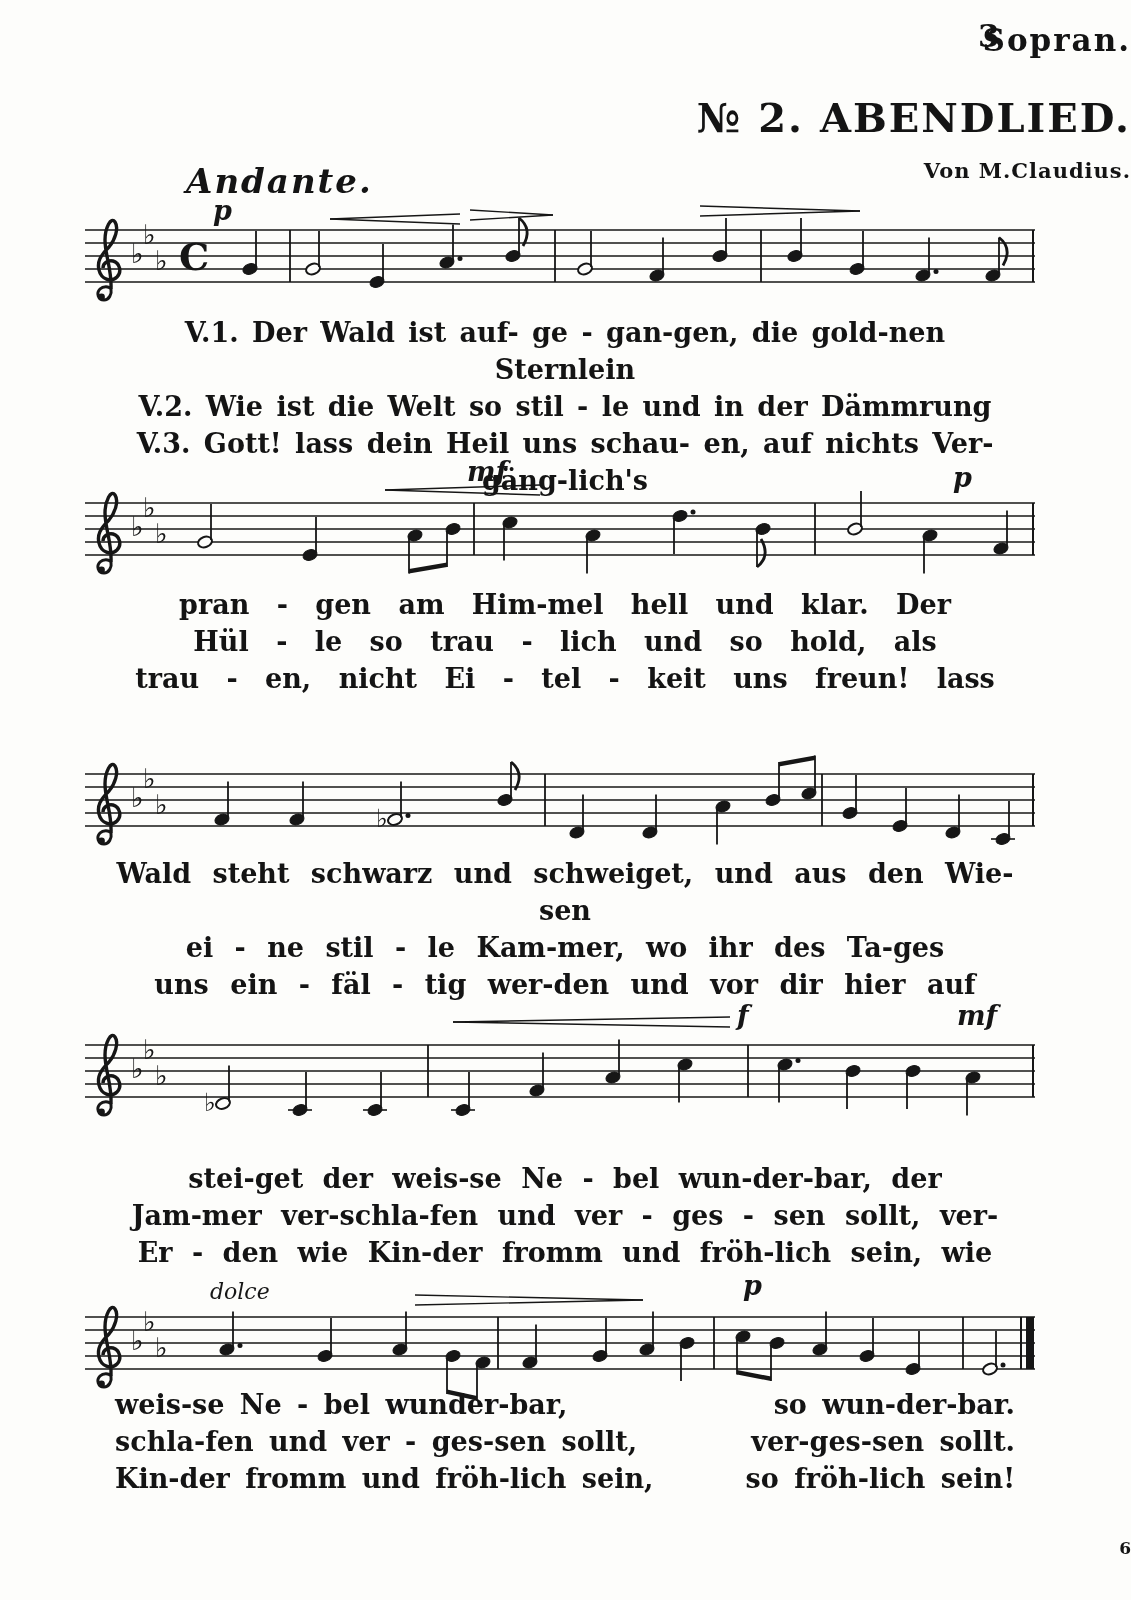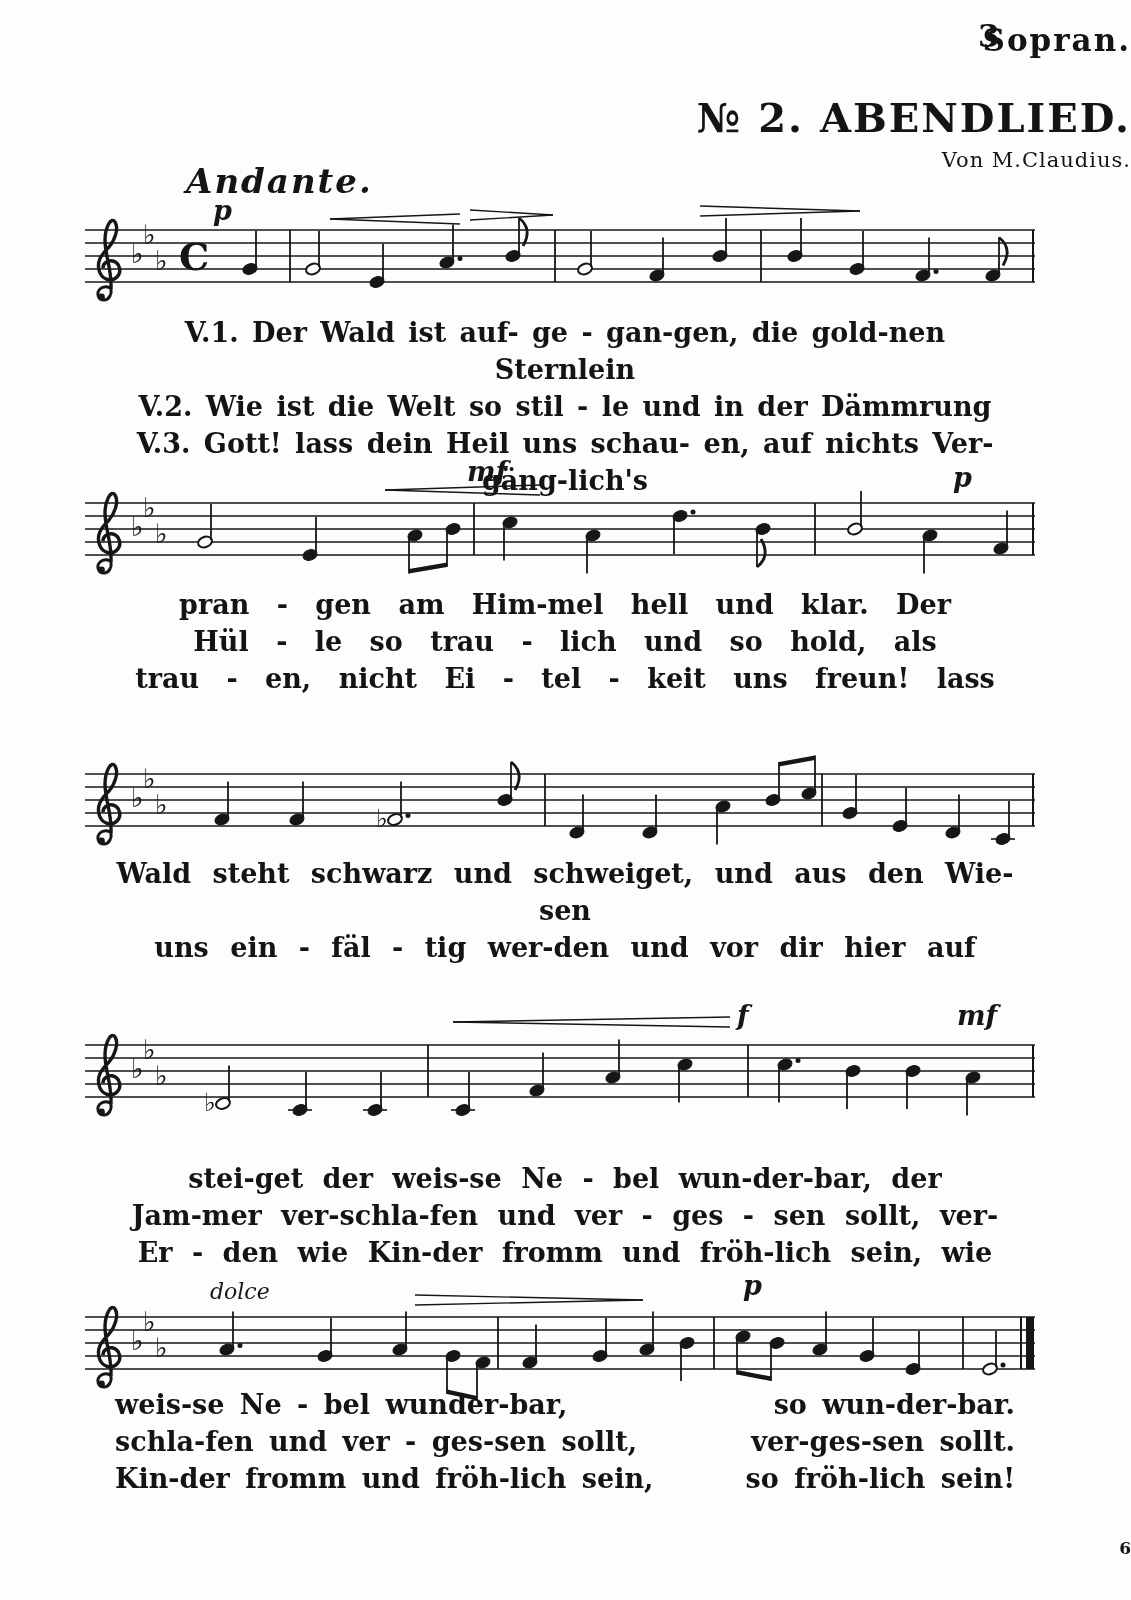--- a/index.html
+++ b/index.html
@@ -7,21 +7,21 @@
     width:1131px;height:1600px;position:relative;
     background:#fdfdfb;color:#141414;
     font-family:"DejaVu Serif", serif;
     overflow:hidden;
   }
   .abs{position:absolute;}
   .centered{left:0;width:1131px;text-align:right;}
   .part-label{top:22px;font-size:31px;font-weight:bold;letter-spacing:2px;}
   .page-num{top:18px;left:978px;font-size:31px;font-weight:bold;}
   .title{top:94px;font-size:40px;font-weight:bold;letter-spacing:2px;}
-  .composer{top:148px;font-size:21px;font-weight:normal;letter-spacing:1px;}
+  .composer{top:158px;font-size:21px;font-weight:bold;letter-spacing:1px;}
   .tempo{top:161px;left:186px;font-size:34px;font-weight:bold;letter-spacing:2px;font-style:italic;}
   .staff-box{left:85px;width:950px;height:150px;}
   .staff-box svg{overflow:visible;display:block;}
   .lyrics{left:115px;width:900px;text-align:center;font-weight:bold;font-size:27px;line-height:37px;}
   .ws1{word-spacing:4px;}
   .ws2{word-spacing:18px;}
   .ws3{word-spacing:12px;}
   .ws4{word-spacing:10px;}
   .final-row{display:flex;justify-content:space-between;gap:88px;word-spacing:6px;}
   .plate{top:1538px;font-size:17px;font-weight:bold;}
@@ -301,20 +301,21 @@
 </div>
 
 <div class="abs lyrics ws2" style="top:586px">
   <div>pran - gen am Him-mel hell und klar. Der</div>
   <div>Hül - le so trau - lich und so hold, als</div>
   <div>trau - en, nicht Ei - tel - keit uns freun! lass</div>
 </div>
 
 <div class="abs lyrics ws3" style="top:855px">
   <div>Wald steht schwarz und schweiget, und aus den Wie-sen</div>
+  <div>ei - ne stil - le Kam-mer, wo ihr des Ta-ges</div>
   <div>uns ein - fäl - tig wer-den und vor dir hier auf</div>
 </div>
 
 <div class="abs lyrics ws4" style="top:1160px">
   <div>stei-get der weis-se Ne - bel wun-der-bar, der</div>
   <div>Jam-mer ver-schla-fen und ver - ges - sen sollt, ver-</div>
   <div>Er - den wie Kin-der fromm und fröh-lich sein, wie</div>
 </div>
 
 <div class="abs lyrics" style="top:1386px">

